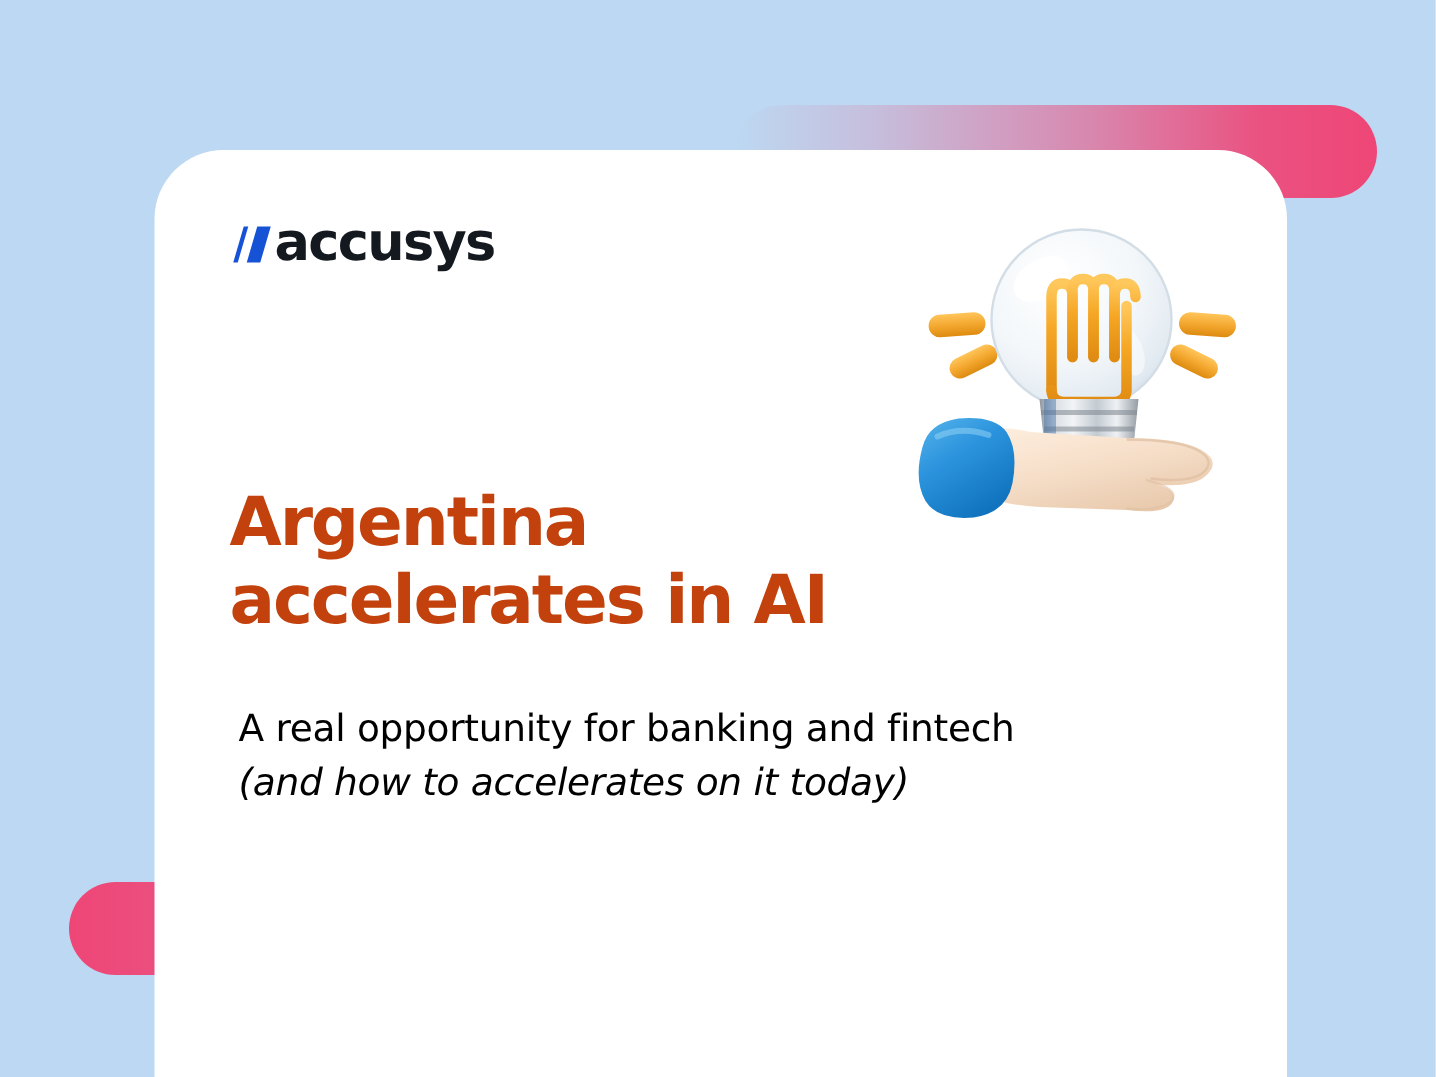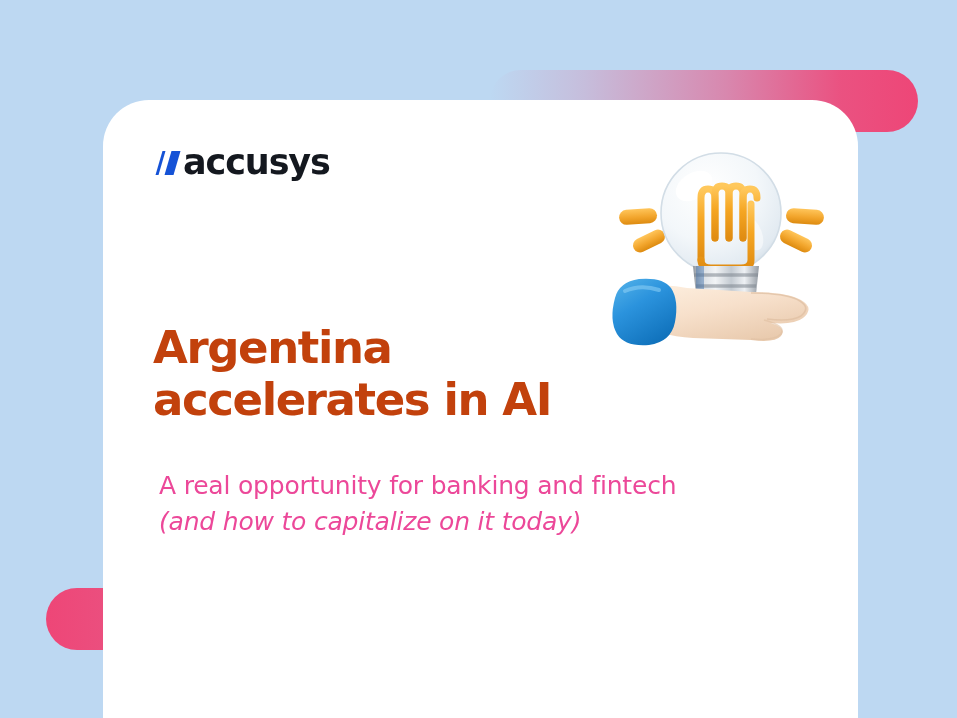--- a/index.html
+++ b/index.html
@@ -99,21 +99,21 @@
     color: #c2410c;
     white-space: pre-line;
   }
 
   
   .subtitle {
     position: absolute;
     left: 56px;
     top: 368px;
     width: 640px;
-    color: #ec4899;
+    color: #000000;
   }
   .subtitle-line1 {
     font-family: "DejaVu Sans", sans-serif;
     font-size: 25px;
     font-weight: 400;
     line-height: 1.42;
     letter-spacing: -0.2px;
   }
   .subtitle-line2 {
     font-family: "DejaVu Sans", sans-serif;
@@ -150,21 +150,21 @@
         <polygon points="13.5,30 20.5,6 29.5,6 22.5,30" fill="#1552d6"></polygon>
       </svg>
       <span class="logo-word">accusys</span>
     </div>
 
     <div class="headline">Argentina
 accelerates in AI</div>
 
     <div class="subtitle">
       <div class="subtitle-line1">A real opportunity for banking and fintech</div>
-      <div class="subtitle-line2">(and how to capitalize on it today)</div>
+      <div class="subtitle-line2">(and how to accelerates on it today)</div>
     </div>
 
     <div class="illustration">
       <svg viewBox="0 0 240 212" width="240" height="212" aria-hidden="true">
         <defs>
           <radialGradient id="glassGrad" cx="38%" cy="30%" r="78%">
             <stop offset="0%" stop-color="#ffffff"></stop>
             <stop offset="55%" stop-color="#f3f7fa"></stop>
             <stop offset="88%" stop-color="#e2eaf1"></stop>
             <stop offset="100%" stop-color="#cfdae4"></stop>

